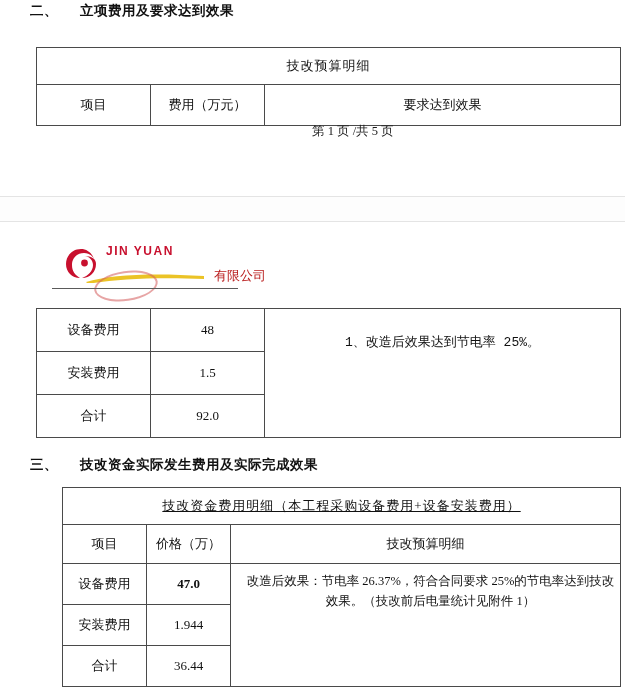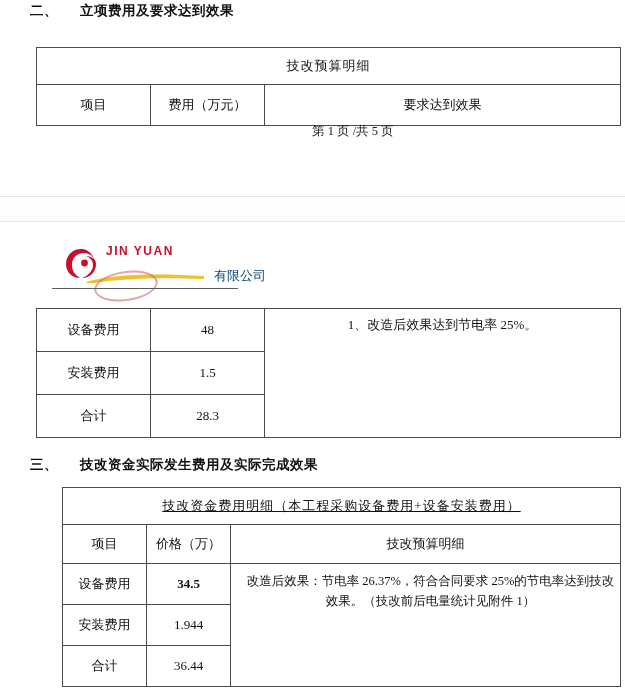--- a/index.html
+++ b/index.html
@@ -112,21 +112,21 @@
     font-size: 12px;
     font-weight: bold;
     letter-spacing: 1.5px;
     color: #c8102e;
     white-space: nowrap;
   }
   .logo-suffix {
     position: absolute;
     left: 150px; top: 22px;
     font-size: 13px;
-    color: #0c4a6e;
+    color: #b91c1c;
     white-space: nowrap;
   }
   .logo-swoosh {
     position: absolute;
     left: 22px; top: 26px;
     width: 120px; height: 12px;
     overflow: hidden;
   }
   .stamp-arc {
     position: absolute;
@@ -198,29 +198,29 @@
   <table class="doc" style="left:36px; top:308px; width:584px;">
     <colgroup>
       <col style="width:114px">
       <col style="width:114px">
       <col style="width:356px">
     </colgroup>
     <tbody>
       <tr>
         <td style="height:42px;">设备费用</td>
         <td>48</td>
-        <td rowspan="3" class="left" style="vertical-align:top; padding-top:7px;">1、改造后效果达到节电率 25%。</td>
+        <td rowspan="3" class="left" style="vertical-align:top; padding-top:25px;font-family:Liberation Mono, monospace;">1、改造后效果达到节电率 25%。</td>
       </tr>
       <tr>
         <td style="height:42px;">安装费用</td>
         <td>1.5</td>
       </tr>
       <tr>
         <td style="height:42px;">合计</td>
-        <td>28.3</td>
+        <td>92.0</td>
       </tr>
     </tbody>
   </table>
 
   <div class="sec-heading" style="left:30px; top:456px;">
     <span class="num">三、</span><span>技改资金实际发生费用及实际完成效果</span>
   </div>
 
   <table class="doc" style="left:62px; top:487px; width:558px;">
     <colgroup>
@@ -232,21 +232,21 @@
       <tr>
         <td colspan="3" class="title-cell" style="height:36px;text-decoration:underline;">技改资金费用明细（本工程采购设备费用+设备安装费用）</td>
       </tr>
       <tr>
         <td style="height:38px;">项目</td>
         <td>价格（万）</td>
         <td>技改预算明细</td>
       </tr>
       <tr>
         <td style="height:40px;">设备费用</td>
-        <td style="font-weight:bold;">34.5</td>
+        <td style="font-weight:bold;">47.0</td>
         <td rowspan="3" class="left" style="vertical-align:top; padding-top:7px; padding-left:12px; padding-right:2px; font-size:12.5px; line-height:1.6;">改造后效果：节电率 26.37%，符合合同要求 25%的节电率达到技改效果。（技改前后电量统计见附件 1）</td>
       </tr>
       <tr>
         <td style="height:40px;">安装费用</td>
         <td style="font-weight:normal;">1.944</td>
       </tr>
       <tr>
         <td style="height:40px;">合计</td>
         <td style="font-weight:normal;">36.44</td>
       </tr>

